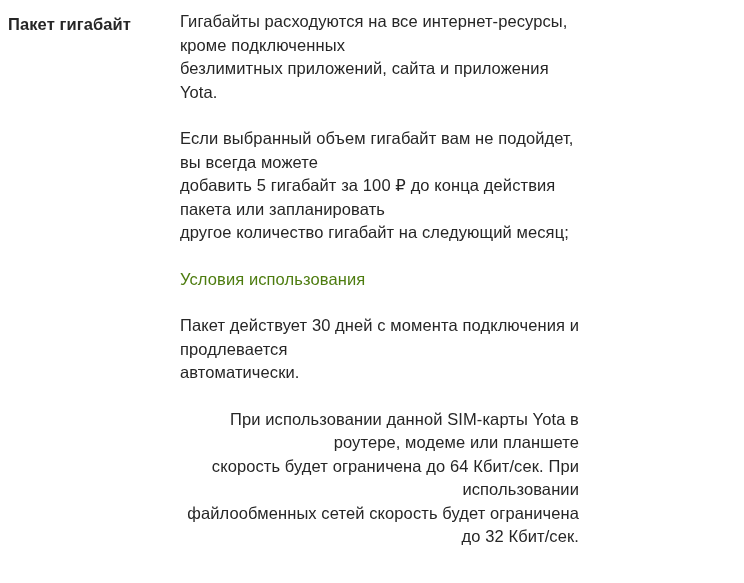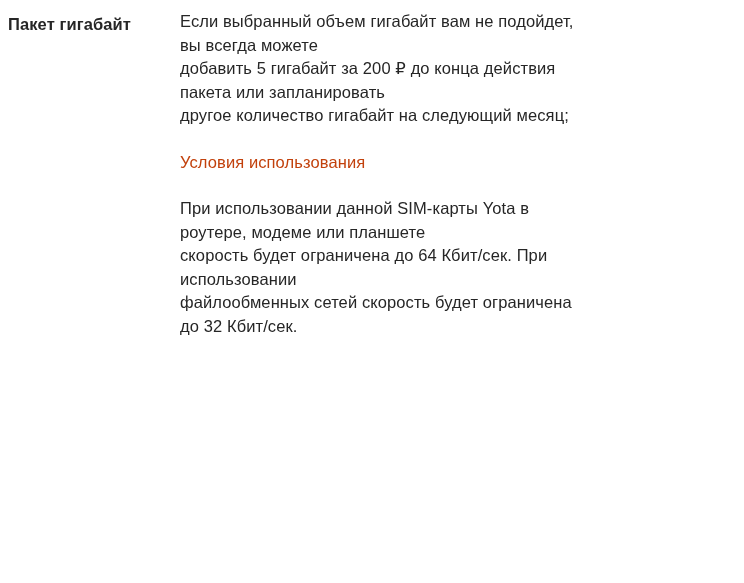--- a/index.html
+++ b/index.html
@@ -36,35 +36,39 @@
   }
   .content-col p {
     font-size: 16.5px;
     line-height: 23.5px;
     color: #262626;
     white-space: pre-line;
     margin: 0 0 23px 0;
     letter-spacing: 0.1px;
   }
   .content-col p.subheading {
-    color: #c2410c;
+    color: #4d7c0f;
     margin: 0 0 23px 0;
   }
-  .content-col p:last-child { margin-bottom: 0; }
+  .content-col p:last-child { margin-bottom: 0; text-align: right; }
 </style>
 </head>
 <body>
 
 <div class="section-row">
   <div class="label-col">
     <div class="section-label">Пакет гигабайт</div>
   </div>
   <div class="content-col">
+    <p>Гигабайты расходуются на все интернет-ресурсы, кроме подключенных
+безлимитных приложений, сайта и приложения Yota.</p>
     <p>Если выбранный объем гигабайт вам не подойдет, вы всегда можете
-добавить 5 гигабайт за 200 ₽ до конца действия пакета или запланировать
+добавить 5 гигабайт за 100 ₽ до конца действия пакета или запланировать
 другое количество гигабайт на следующий месяц;</p>
     <p class="subheading">Условия использования</p>
+    <p>Пакет действует 30 дней с момента подключения и продлевается
+автоматически.</p>
     <p>При использовании данной SIM-карты Yota в роутере, модеме или планшете
 скорость будет ограничена до 64 Кбит/сек. При использовании
 файлообменных сетей скорость будет ограничена до 32 Кбит/сек.</p>
 
   </div>
 </div>
 
 </body></html>

